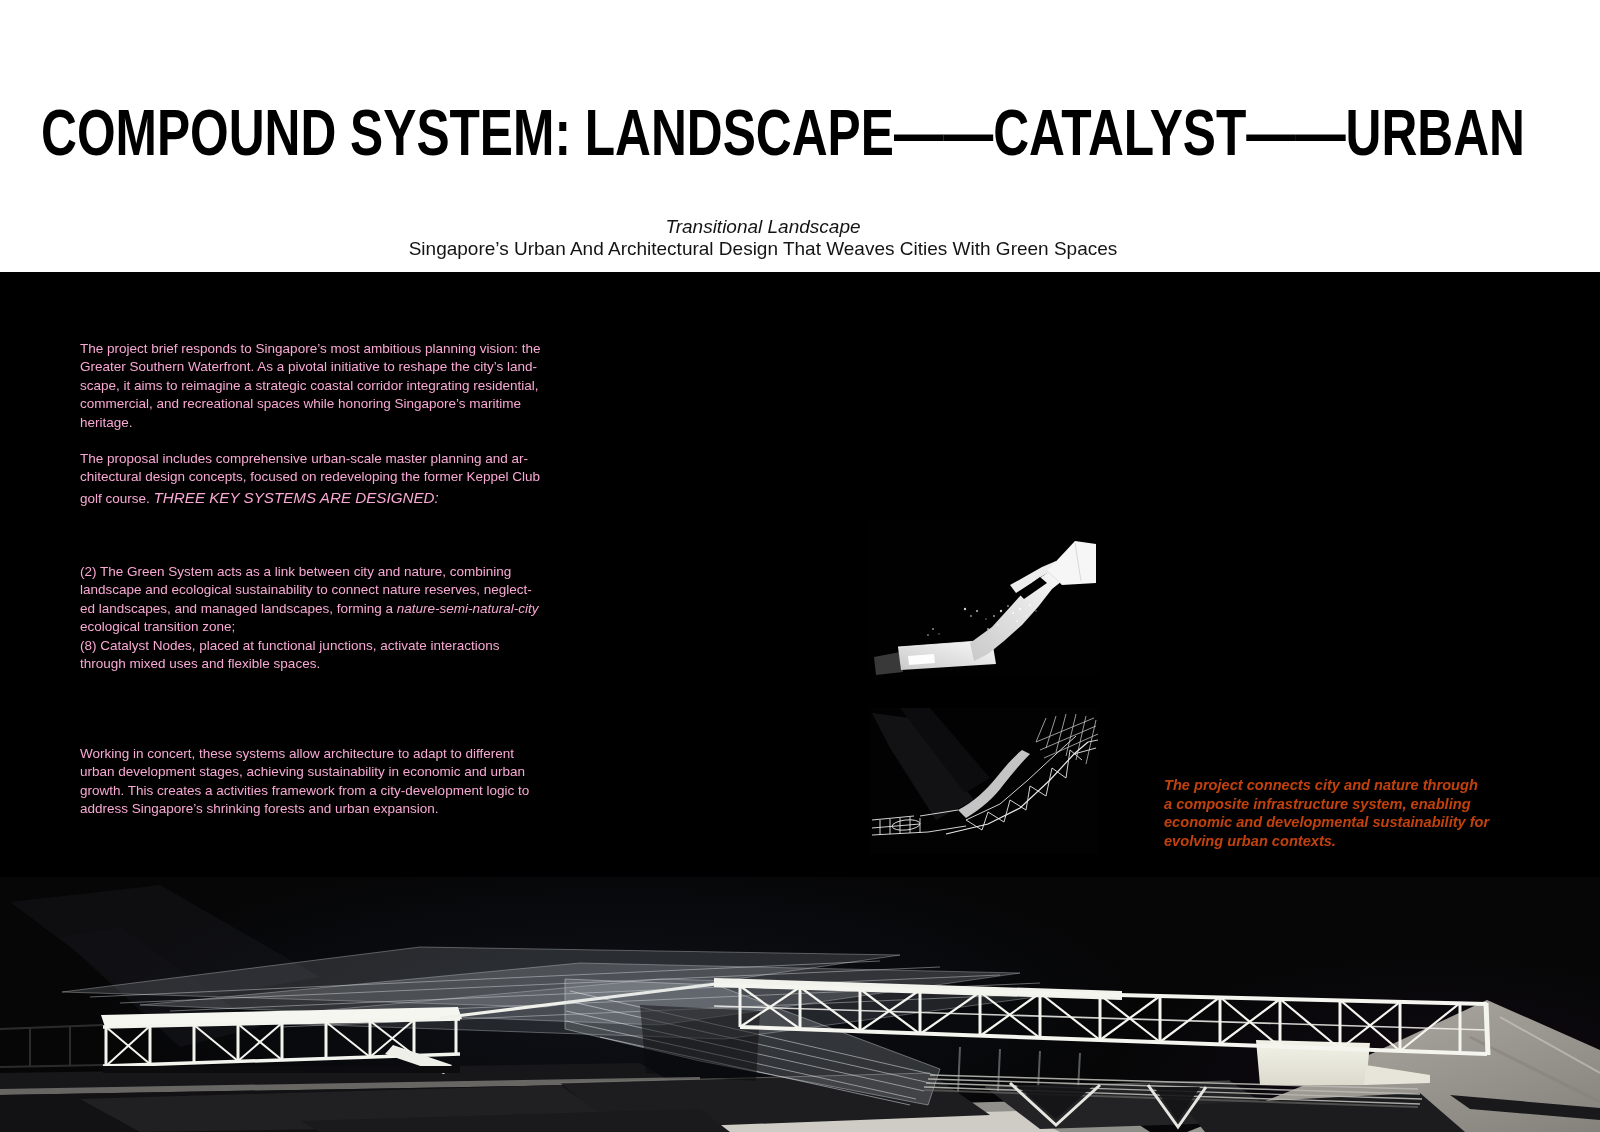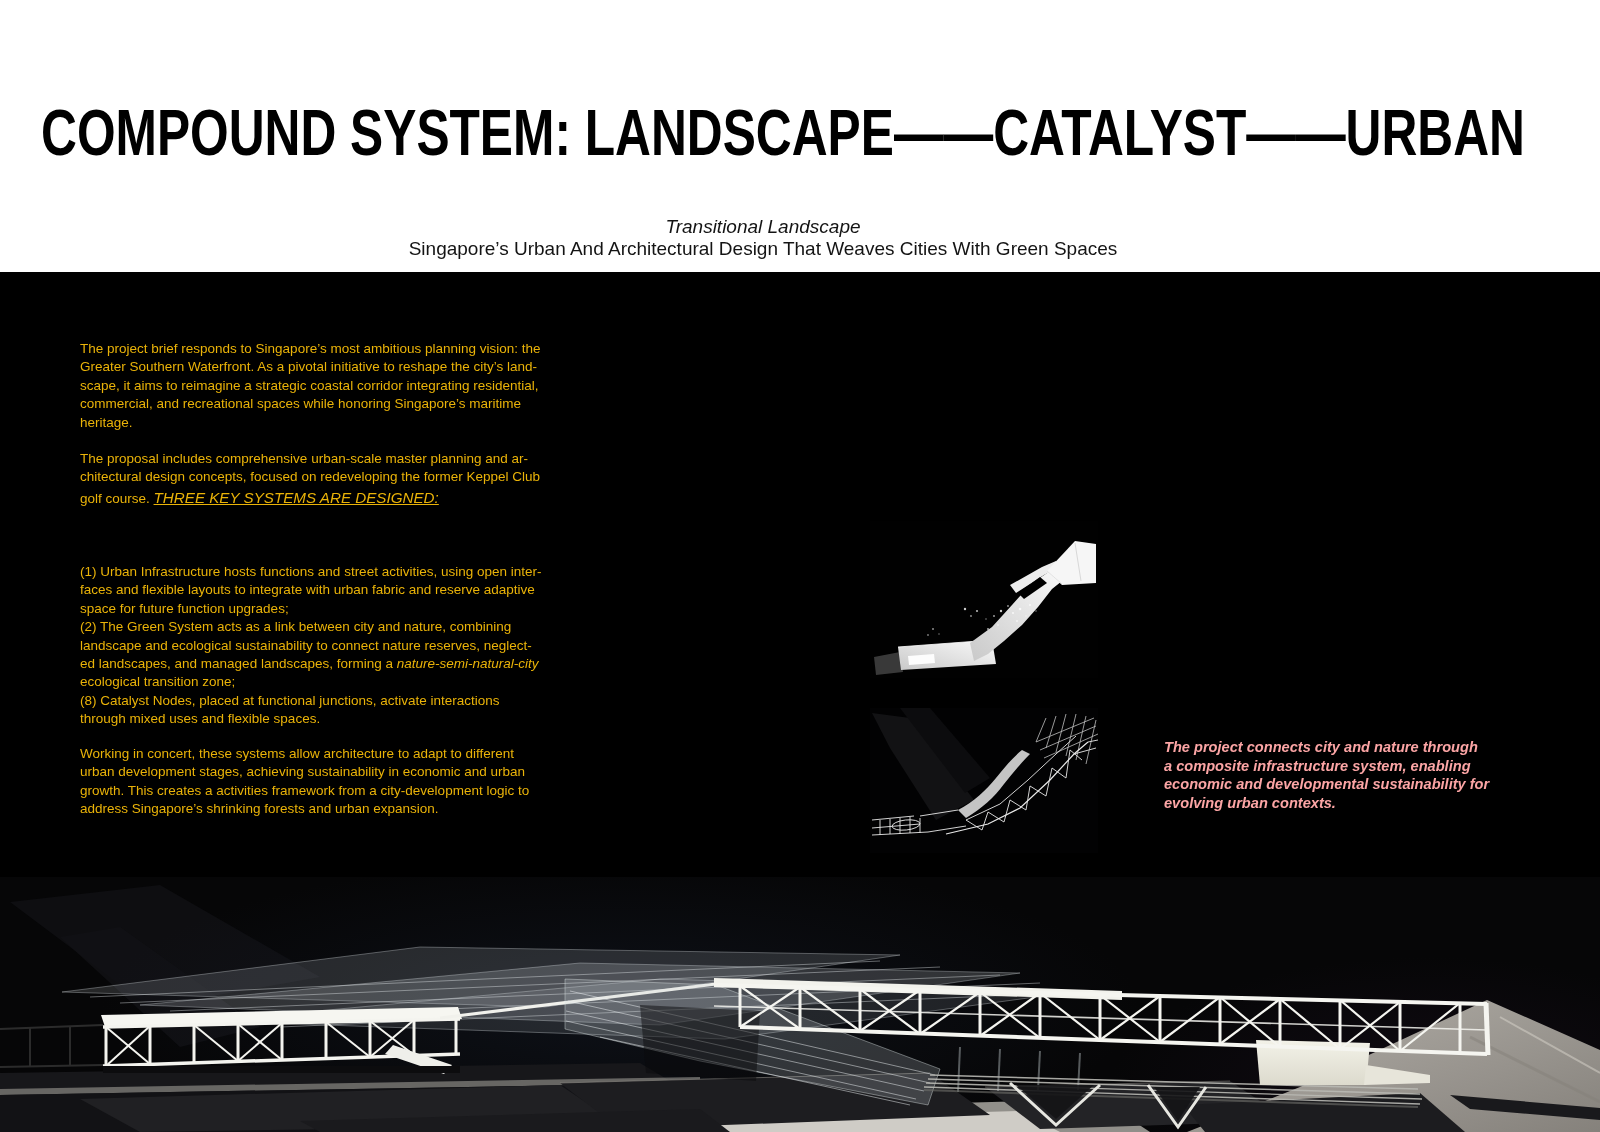--- a/index.html
+++ b/index.html
@@ -7,29 +7,29 @@
         font-family:"Liberation Sans", sans-serif;}
   
   .header{position:absolute;top:0;left:0;width:1600px;height:259px;background:#ffffff;}
   .title-svg{position:absolute;top:0;left:0;}
   .title-svg text{font-family:"Liberation Sans", sans-serif;font-weight:bold;fill:#000000;}
   .sub{position:absolute;left:0;width:1526px;text-align:center;color:#141414;font-size:19px;line-height:18px;}
   .sub.series{top:218px;font-style:italic;}
   .sub.line2{top:240px;}
   
   .panel{position:absolute;top:272px;left:0;width:1600px;height:605px;background:#000000;}
-  .col{position:absolute;left:80px;width:600px;color:#eab308;font-size:13.5px;line-height:18.4px;
+  .col{position:absolute;left:80px;width:600px;color:#f9a8d4;font-size:13.5px;line-height:18.4px;
        white-space:pre-line;}
   #p1{top:68px}
   #p2{top:178px}
   #systems{top:291px}
   #p4{top:473px}
   .em{font-style:italic;}
-  .em-big{font-style:italic;font-size:15.2px;line-height:22px;text-decoration:underline;}
-  .pull-quote{position:absolute;left:1164px;top:466px;width:400px;color:#fca5a5;font-weight:bold;
+  .em-big{font-style:italic;font-size:15.2px;line-height:22px;}
+  .pull-quote{position:absolute;left:1164px;top:504px;width:400px;color:#c2410c;font-weight:bold;
        font-style:italic;font-size:14.6px;line-height:18.6px;white-space:pre-line;}
   .fig1{position:absolute;left:870px;top:249px;}
   .fig2{position:absolute;left:870px;top:436px;}
   
   .photo{position:absolute;top:877px;left:0;}
 </style>
 </head>
 <body>
 
 <div class="page">
@@ -47,23 +47,21 @@
     <div class="col" id="p1">The project brief responds to Singapore’s most ambitious planning vision: the
 Greater Southern Waterfront. As a pivotal initiative to reshape the city’s land-
 scape, it aims to reimagine a strategic coastal corridor integrating residential,
 commercial, and recreational spaces while honoring Singapore’s maritime
 heritage.</div>
 
     <div class="col" id="p2"><span>The proposal includes comprehensive urban-scale master planning and ar-
 chitectural design concepts, focused on redeveloping the former Keppel Club
 golf course. </span><span class="em-big">THREE KEY SYSTEMS ARE DESIGNED:</span></div>
 
-    <div class="col" id="systems"><div>(1) Urban Infrastructure hosts functions and street activities, using open inter-
-faces and flexible layouts to integrate with urban fabric and reserve adaptive
-space for future function upgrades;</div><div><span>(2) The Green System acts as a link between city and nature, combining
+    <div class="col" id="systems"><div><span>(2) The Green System acts as a link between city and nature, combining
 landscape and ecological sustainability to connect nature reserves, neglect-
 ed landscapes, and managed landscapes, forming a </span><span class="em">nature-semi-natural-city</span><span>
 ecological transition zone;</span></div><div>(8) Catalyst Nodes, placed at functional junctions, activate interactions
 through mixed uses and flexible spaces.</div></div>
 
     <div class="col" id="p4">Working in concert, these systems allow architecture to adapt to different
 urban development stages, achieving sustainability in economic and urban
 growth. This creates a activities framework from a city-development logic to
 address Singapore’s shrinking forests and urban expansion.</div>
 

